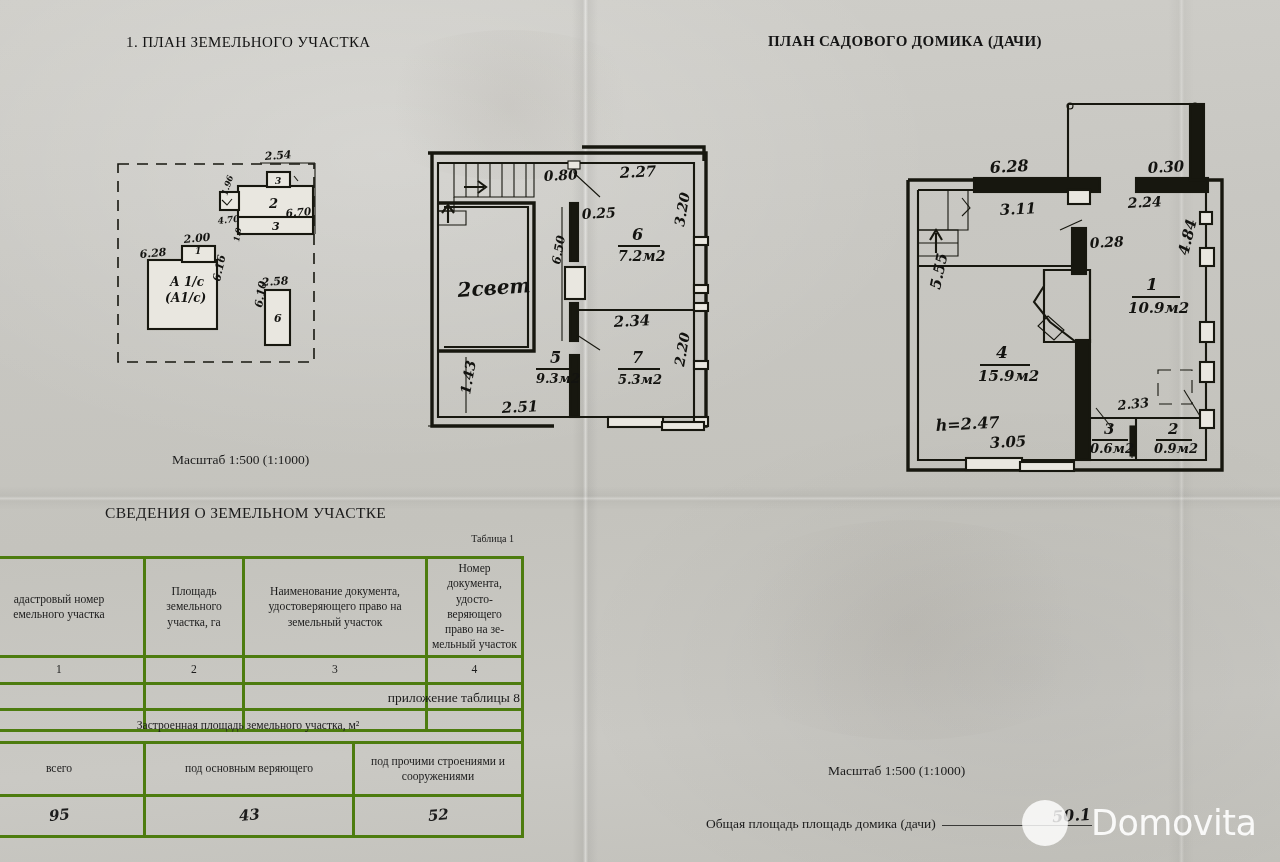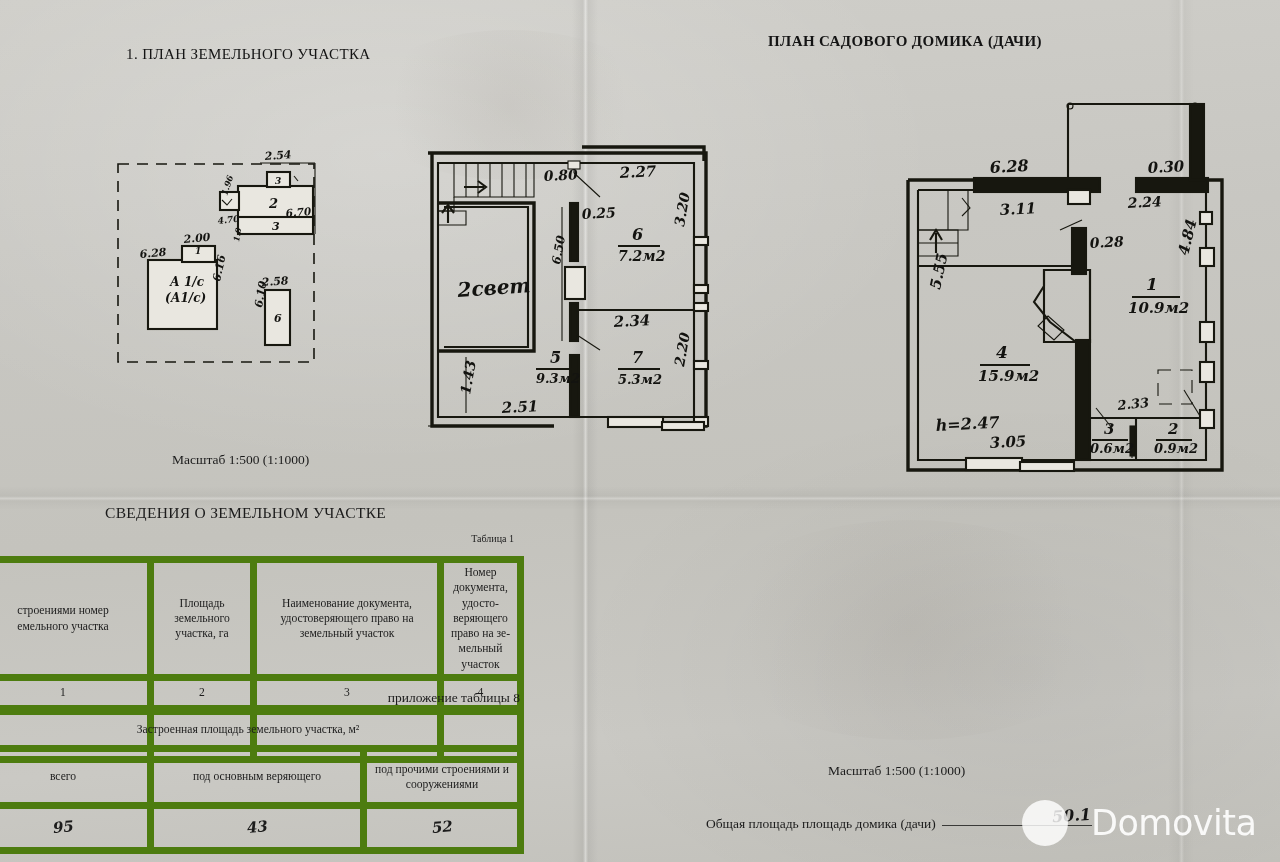--- a/index.html
+++ b/index.html
@@ -20,36 +20,36 @@
   .fold{position:absolute;pointer-events:none;}
   .fold-v{width:26px;top:0;bottom:0;
     background:linear-gradient(90deg,rgba(0,0,0,0) 0%,rgba(0,0,0,.055) 42%,rgba(255,255,255,.30) 52%,rgba(0,0,0,.05) 62%,rgba(0,0,0,0) 100%);}
   .fold-h{height:24px;left:0;right:0;
     background:linear-gradient(180deg,rgba(0,0,0,0) 0%,rgba(0,0,0,.05) 42%,rgba(255,255,255,.26) 52%,rgba(0,0,0,.045) 62%,rgba(0,0,0,0) 100%);}
   .smudge{position:absolute;border-radius:50%;pointer-events:none;
     background:radial-gradient(circle,rgba(120,110,100,.10),rgba(120,110,100,0) 70%);}
 
   
   .hdr{position:absolute;font-size:15px;letter-spacing:.4px;white-space:nowrap;color:#141414;}
-  .hdr-left{left:126px;top:46px;}
+  .hdr-left{left:126px;top:34px;}
   .hdr-right{left:768px;top:33px;font-weight:bold;}
   .sec-title{position:absolute;left:105px;top:504px;font-size:15.5px;letter-spacing:.3px;white-space:nowrap;}
   .scale-left{position:absolute;left:172px;top:452px;font-size:13.5px;white-space:nowrap;}
   .scale-right{position:absolute;left:828px;top:763px;font-size:13.5px;white-space:nowrap;}
   .tabcap{position:absolute;right:766px;top:533px;font-size:10px;white-space:nowrap;}
   .tabcap2{position:absolute;right:760px;top:690px;font-size:13.5px;white-space:nowrap;}
   .totline{position:absolute;left:706px;top:816px;font-size:13.5px;white-space:nowrap;}
   .totline .rule{display:inline-block;width:150px;border-bottom:1px solid #3a3a38;margin-left:6px;vertical-align:2px;}
   .hand-tot{position:absolute;left:1052px;top:806px;font-size:16px;
     font-family:"DejaVu Serif",serif;font-style:italic;font-weight:700;
     transform:rotate(-4deg);color:#151515;}
 
   
   table.t{position:absolute;border-collapse:collapse;font-size:11.6px;line-height:1.32;}
-  table.t td,table.t th{border:7px solid #4d7c0f;text-align:center;vertical-align:middle;font-weight:400;padding:2px 4px;}
+  table.t td,table.t th{border:3px solid #4d7c0f;text-align:center;vertical-align:middle;font-weight:400;padding:2px 4px;}
   #tbl1{left:-28px;top:556px;width:552px;}
   #tbl1 .hrow td{height:72px;}
   #tbl1 .nrow td{height:20px;}
   #tbl1 .drow td{height:40px;}
   #tbl2{left:-28px;top:708px;width:552px;}
   #tbl2 .caprow td{height:26px;}
   #tbl2 .hrow td{height:46px;}
   #tbl2 .vrow td{height:34px;}
   .hw{font-family:"DejaVu Serif",serif;font-style:italic;font-weight:700;font-size:15px;
       display:inline-block;transform:rotate(-5deg);}
@@ -283,21 +283,21 @@
   </g>
 </svg>
 </div>
 
 <div class="sec-title">СВЕДЕНИЯ О ЗЕМЕЛЬНОМ УЧАСТКЕ</div>
 <div class="tabcap">Таблица 1</div>
 
 <table class="t" id="tbl1">
   <tbody>
       <tr class="hrow">
-    <td style="width:160px"><span style="white-space:pre-line">строениями номер
+    <td style="width:160px"><span style="white-space:pre-line">адастровый номер
 емельного участка</span></td>
     <td style="width:88px"><span style="white-space:pre-line">Площадь
 земельного
 участка, га</span></td>
     <td style="width:172px"><span style="white-space:pre-line">Наименование документа,
 удостоверяющего право на
 земельный участок</span></td>
     <td><span style="white-space:pre-line">Номер документа, удосто-
 веряющего право на зе-
 мельный участок</span></td>

